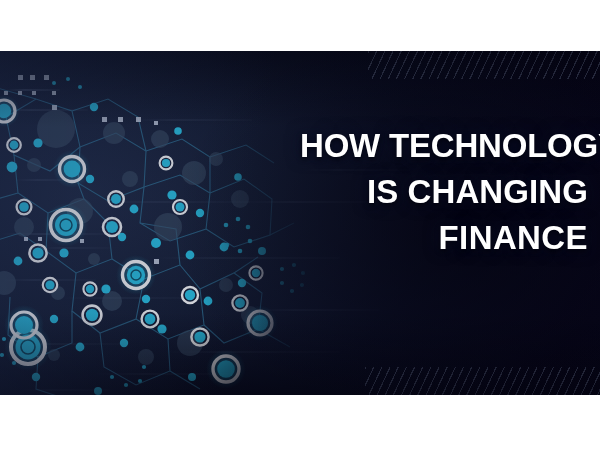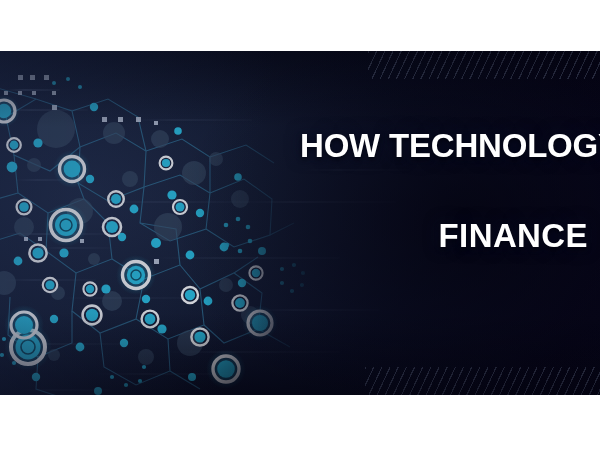--- a/index.html
+++ b/index.html
@@ -41,21 +41,21 @@
   
   #headline{position:absolute;left:300px;top:72px;width:288px;
             text-align:right;color:#ffffff;
             font-weight:bold;font-size:33px;line-height:46px;
             letter-spacing:.2px;
             text-shadow:0 0 16px rgba(10,14,40,.95), 0 2px 5px rgba(0,0,0,.75);
             white-space:nowrap;}
   #headline .hl{display:block;}
   #headline .hl-1{letter-spacing:-.2px;}
   #headline .hl-2{letter-spacing:.1px;}
-  #headline .hl-3{letter-spacing:.4px;margin-top:44px;}
+  #headline .hl-3{letter-spacing:.4px;}
 </style>
 </head>
 <body>
 
 <div id="frame">
 
   <div id="banner">
 
     <div class="streaks">
       <div class="streak" style="left:6px;  top:38px;  width:54px;"></div>
@@ -310,17 +310,18 @@
       </g>
     </svg>
 
     <div class="hatch" id="hatch-top"></div>
     <div class="hatch" id="hatch-bottom"></div>
 
     <div class="vignette"></div>
 
     <div id="headline">
       <span class="hl hl-1">HOW TECHNOLOGY</span>
+      <span class="hl hl-2">IS CHANGING</span>
       <span class="hl hl-3">FINANCE</span>
     </div>
 
   </div>
 </div>
 
 </body></html>

